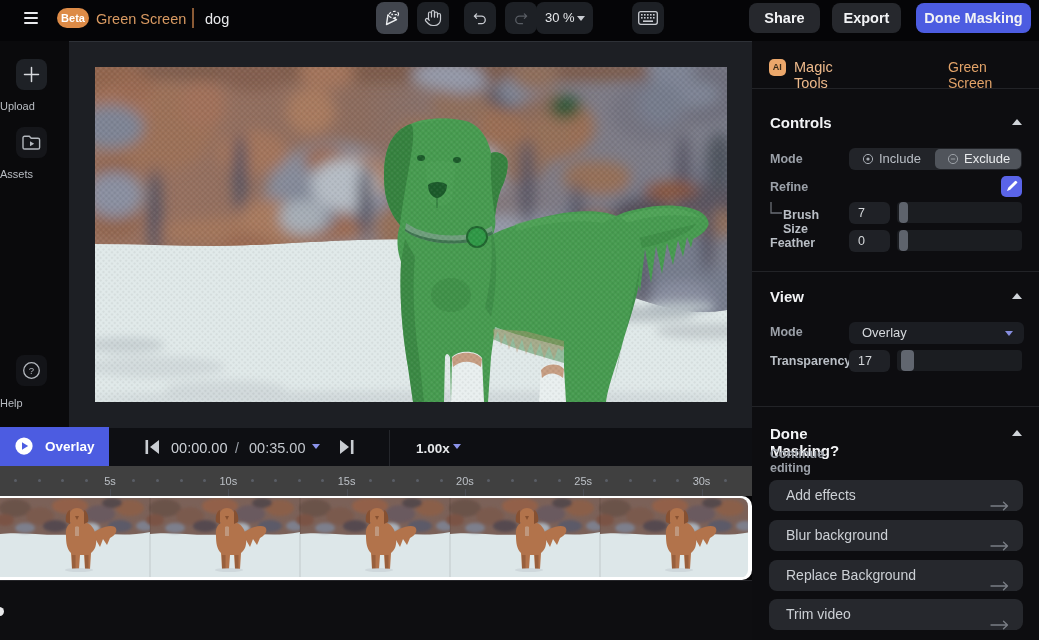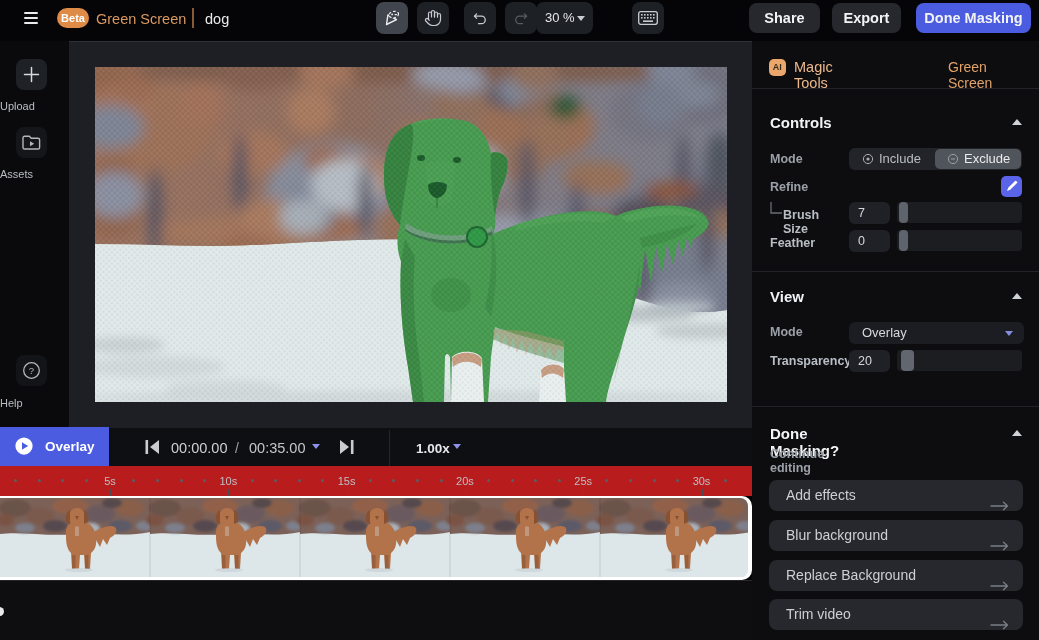--- a/index.html
+++ b/index.html
@@ -49,21 +49,21 @@
 .thumb { position:absolute; top:0; width:9px; height:21px; background:#5e636c; border-radius:4px; }
 .rbtn { left:769px; width:254px; height:31px; background:#26282d; border-radius:8px; color:#ccd0d5; font-size:14px; line-height:31px; padding-left:17px; }
 .rbtn .arr { position:absolute; right:13px; top:11px; width:20px; height:10px; }
 
 
 #transport { left:0; top:428px; width:752px; height:38px; background:#0e0f13; }
 #previewbtn { left:0px; top:427px; width:109px; height:39px; background:#4c5ce1; }
 #vdiv { left:389px; top:430px; width:1px; height:36px; background:#24262b; }
 
 
-#ruler { left:0; top:466px; width:752px; height:30px; background:#b91c1c; }
+#ruler { left:0; top:466px; width:752px; height:30px; background:#404040; }
 .rdot { position:absolute; top:13px; width:3px; height:3px; border-radius:2px; background:#5a5e66; }
 .rlab { position:absolute; top:9px; font-size:11px; color:#bcc0c6; transform:translateX(-50%); }
 .rtick { position:absolute; top:23px; width:1px; height:7px; background:#4a4d54; }
 
 
 #strip { left:0; top:496px; width:752px; height:84px; background:#fff; border-radius:0 10px 10px 0; }
 #stripinner { left:0; top:498px; width:748px; height:80px; overflow:hidden; border-radius:0 8px 8px 0; }
 
 
 #bottom { left:0; top:580px; width:752px; height:60px; background:#0e0e11; border-top:1px solid #26262a; }
@@ -369,21 +369,21 @@
 
   <div class="abs rhead" style="top:288px;">View</div>
   <div class="abs uparrow" style="left:1012px; top:293px;"></div>
 
   <div class="abs rlabel" style="top:325px;">Mode</div>
   <div class="abs" style="left:849px; top:322px; width:175px; height:22px; background:#1b1d22; border-radius:6px; color:#d6d9dd; font-size:13px; line-height:22px; padding-left:13px;">Overlay
     <div class="caret" style="position:absolute; right:11px; top:9px; border-top-color:#868dde;"></div>
   </div>
 
   <div class="abs rlabel rlabel2" style="top:354px;">Transparency</div>
-  <div class="abs valbox" style="top:350px;">20</div>
+  <div class="abs valbox" style="top:350px;">17</div>
   <div class="abs slider" style="top:350px;">
       <div class="thumb" style="left:4px; width:13px; background:#61666f;"></div>
     </div>
 
   <div class="abs rdivider" style="top:406px;"></div>
 
   <div class="abs rhead" style="top:425px;">Done Masking?</div>
   <div class="abs uparrow" style="left:1012px; top:430px;"></div>
   <div class="abs rlabel" style="top:447px;">Continue editing</div>
 

